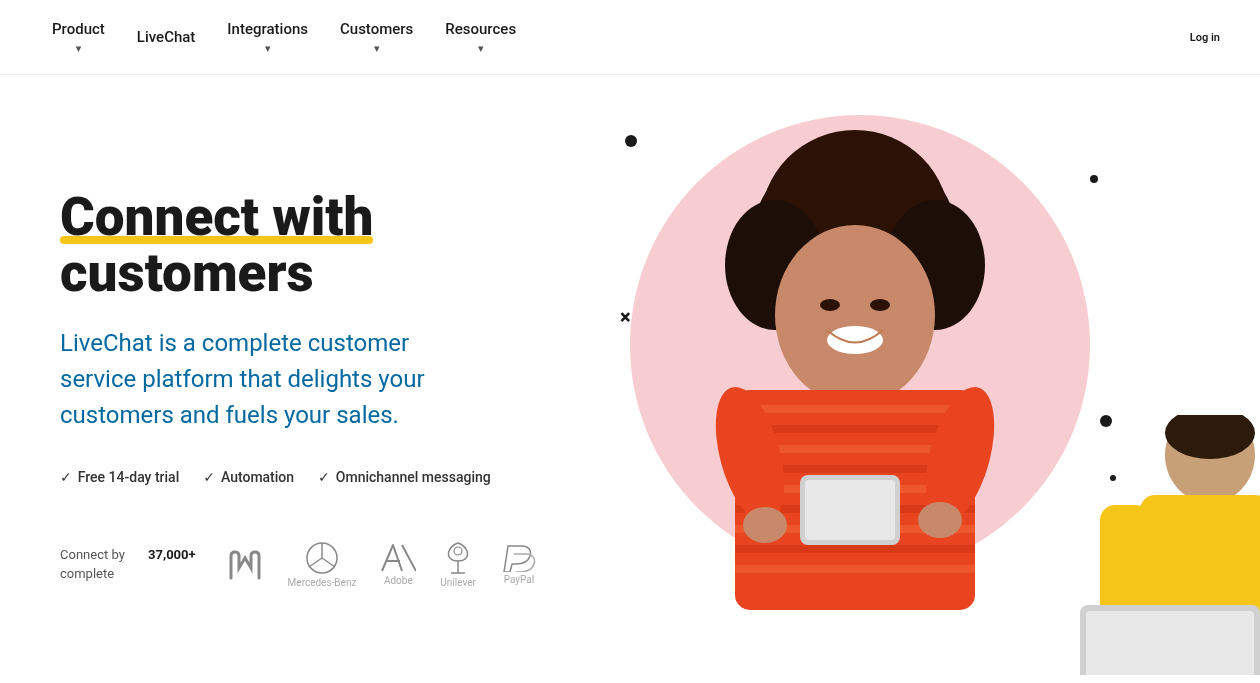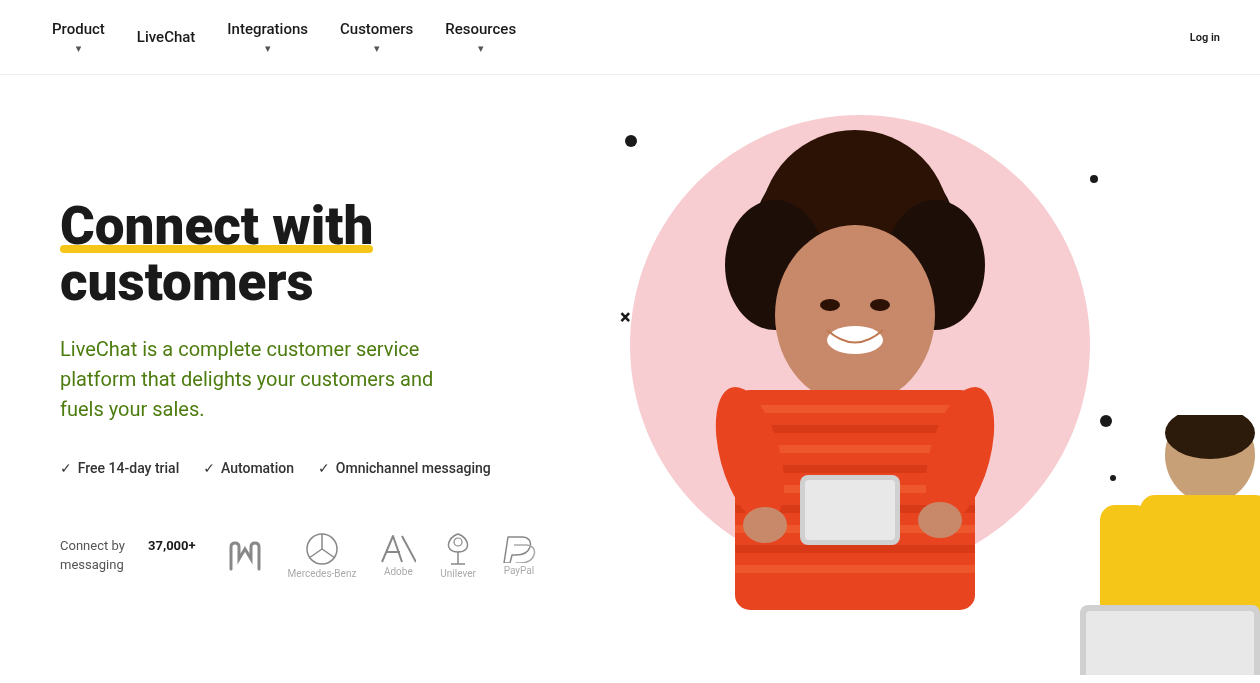--- a/index.html
+++ b/index.html
@@ -46,21 +46,21 @@
     .hero-heading .underline-word::after {
       content: '';
       position: absolute;
       bottom: 2px; left: 0;
       width: 100%; height: 8px;
       background: #f5c518;
       border-radius: 4px;
       z-index: -1;
     }
     .hero-sub {
-      font-size: 20px; color: #4d7c0f; line-height: 1.5; margin-bottom: 36px;
+      font-size: 24px; color: #0369a1; line-height: 1.5; margin-bottom: 36px;
       max-width: 420px;
     }
     .hero-features {
       display: flex; gap: 24px; margin-bottom: 48px;
     }
     .hero-feature {
       display: flex; align-items: center; gap: 6px; font-size: 14px; color: #333; font-weight: 500;
     }
     .check-icon { color: #333; font-size: 14px; }
 
@@ -151,21 +151,21 @@
       </div>
       <div class="hero-feature">
         <span class="check-icon">✓</span>
         <span>Omnichannel messaging</span>
       </div>
     </div>
 
     <div class="trust-bar">
       <div class="trust-text">
         <span>Connect by</span> <strong>37,000+</strong><br>
-        <span>messaging</span>
+        <span>complete</span>
       </div>
       <div class="brand-logos-row">
 
         <div class="brand-item">
           <svg width="38" height="30" viewBox="0 0 38 30" fill="none">
             <path d="M5 28 L5 6 Q5 2 9 2 Q13 2 13 6 L13 18 L19 8 L25 18 L25 6 Q25 2 29 2 Q33 2 33 6 L33 28" stroke="#888" stroke-width="3" fill="none" stroke-linecap="round"></path>
           </svg>
         </div>
 
         <div class="brand-item">

